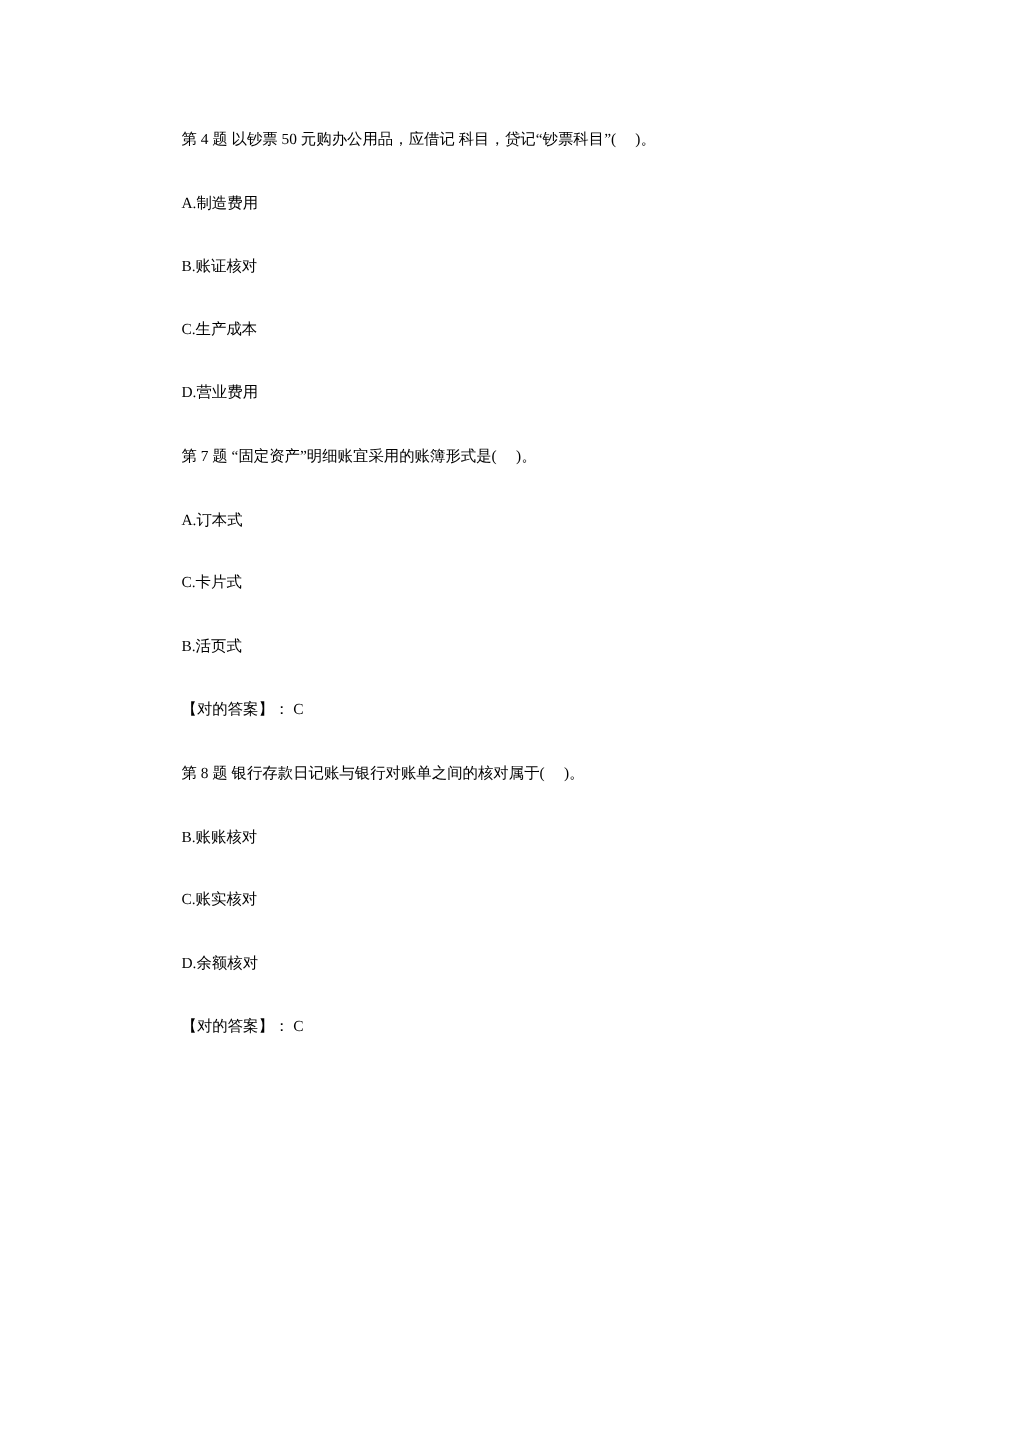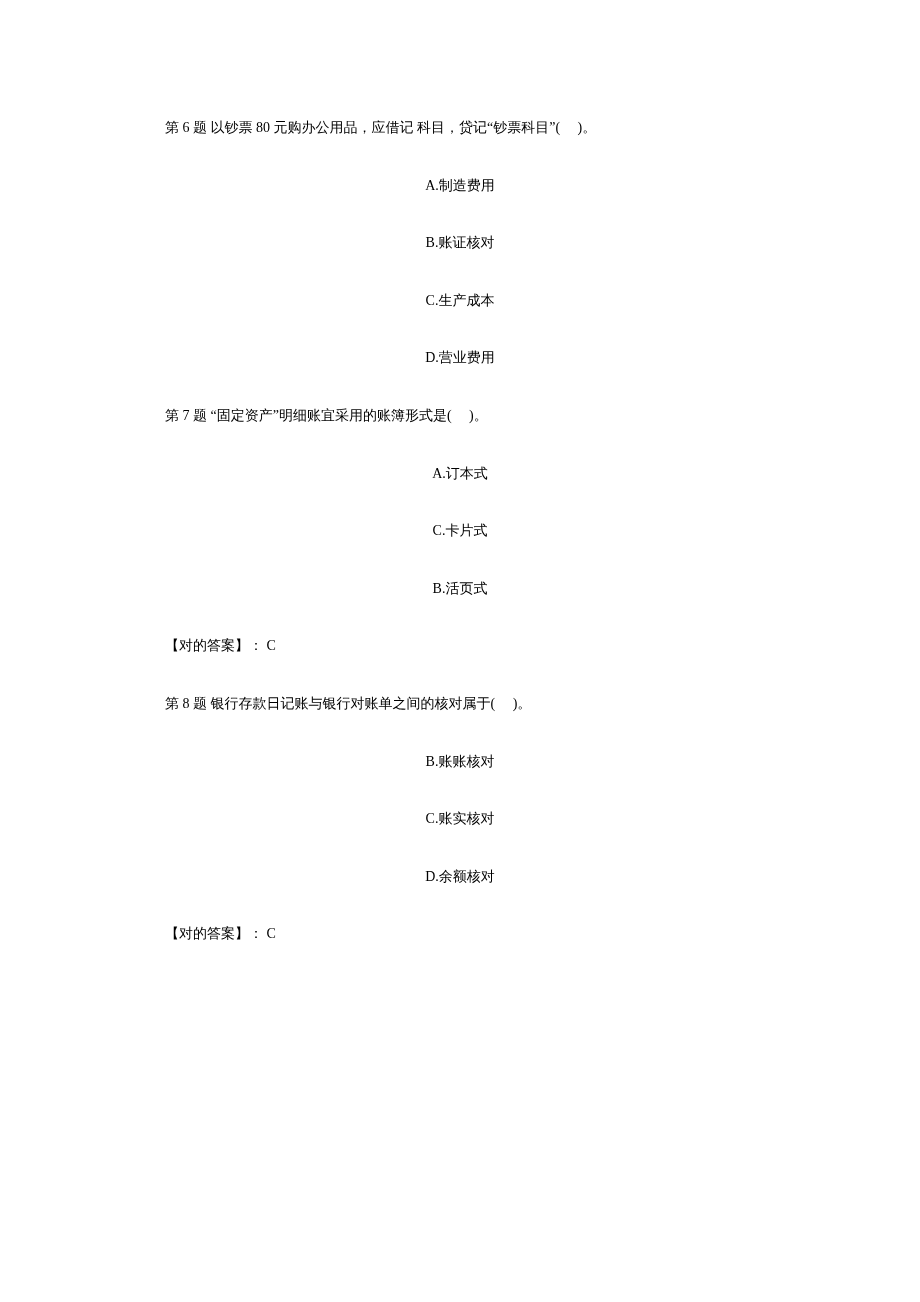--- a/index.html
+++ b/index.html
@@ -8,28 +8,28 @@
       height: 1302px;
       background: #ffffff;
       font-family: "SimSun", "宋体", serif;
       font-size: 14px;
       color: #000000;
       padding: 118px 165px 60px 165px;
       line-height: 1.4;
     }
     .question-block { margin-bottom: 0; }
     .question-text { margin-bottom: 38px; }
-    .option { margin-bottom: 38px; text-align: center; }
+    .option { margin-bottom: 38px; }
     .answer { margin-bottom: 38px; }
   </style>
 </head>
 <body>
 
 <div class="question-block">
-  <div class="question-text">第 6 题  以钞票 80 元购办公用品，应借记 科目，贷记“钞票科目”(　 )。</div>
+  <div class="question-text">第 4 题  以钞票 50 元购办公用品，应借记 科目，贷记“钞票科目”(　 )。</div>
   <div class="option">A.制造费用</div>
   <div class="option">B.账证核对</div>
   <div class="option">C.生产成本</div>
   <div class="option">D.营业费用</div>
 </div>
 
 <div class="question-block">
   <div class="question-text">第 7 题  “固定资产”明细账宜采用的账簿形式是(　 )。</div>
   <div class="option">A.订本式</div>
   <div class="option">C.卡片式</div>

